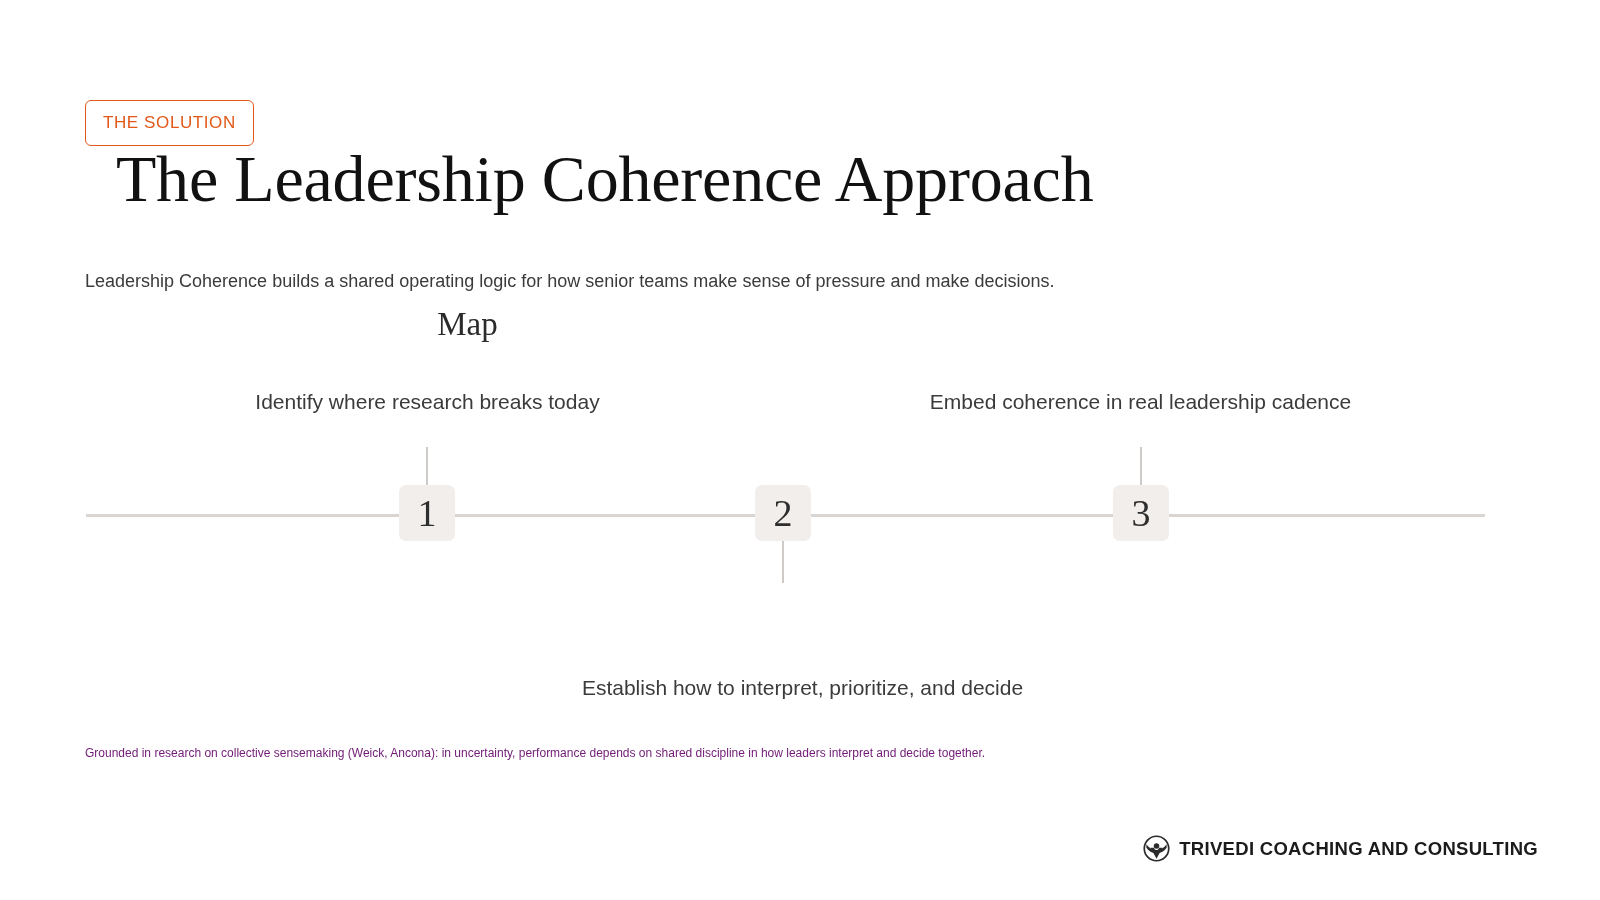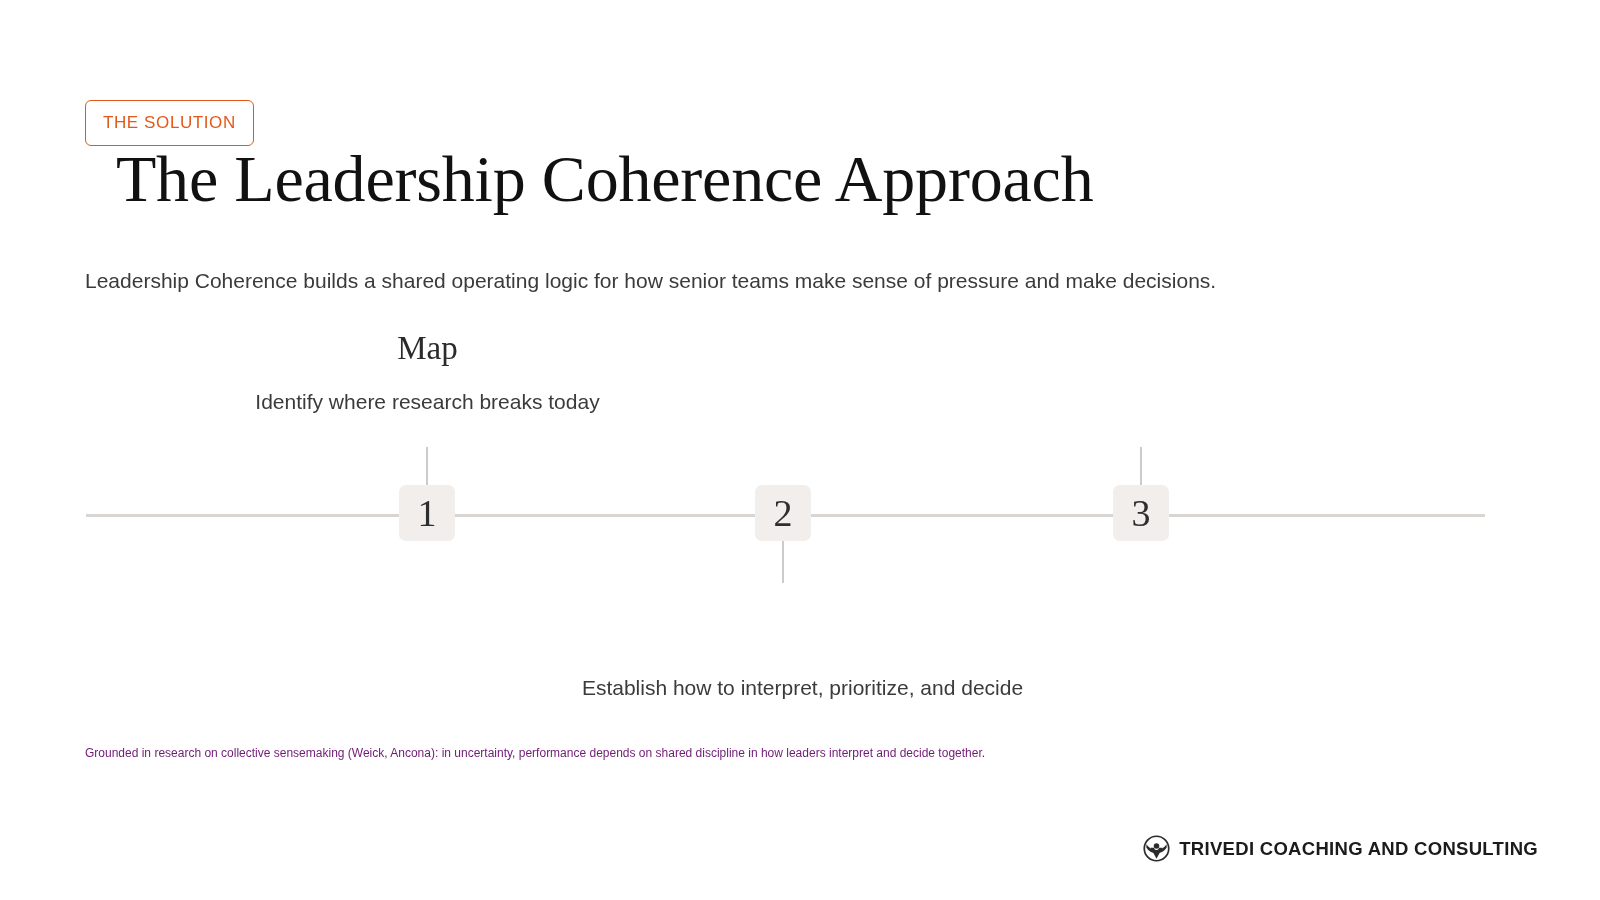--- a/index.html
+++ b/index.html
@@ -48,21 +48,21 @@
     white-space: nowrap;
     letter-spacing: -0.2px;
     margin-left: 32px;
   }
 
   
   .subtitle {
     position: absolute;
     left: 85px;
     top: 265px;
-    font-size: 21px;
+    font-size: 18px;
     line-height: 32px;
     color: #3b3b3b;
     white-space: nowrap;
   }
 
   
   .timeline-axis {
     position: absolute;
     left: 86px;
     top: 514px;
@@ -105,21 +105,21 @@
   .step-desc {
     position: absolute;
     font-size: 21px;
     color: #3b3b3b;
     text-align: center;
     white-space: nowrap;
     line-height: 1;
   }
 
   
-  #step1-title { left: 0; width: 855px; top: 332px; }
+  #step1-title { left: 0; width: 855px; top: 308px; padding-left: 40px; }
   #step1-desc  { left: 0; width: 855px; top: 391px; }
   #step1-marker{ left: 399px; top: 485px; }
   #step1-conn  { left: 425.5px; top: 447px; height: 38px; }
 
   
   #step2-marker{ left: 755px; top: 485px; }
   #step2-conn  { left: 781.5px; top: 541px; height: 42px; }
   #step2-title { left: 355px; width: 855px; top: 615px; }
   #step2-desc  { left: 375px; width: 855px; top: 677px; }
 
@@ -175,20 +175,21 @@
 
   <div class="step-title" id="step1-title">Map</div>
   <div class="step-desc" id="step1-desc">Identify where research breaks today</div>
   <div class="connector" id="step1-conn"></div>
   <div class="marker" id="step1-marker">1</div>
 
   <div class="connector" id="step2-conn"></div>
   <div class="marker" id="step2-marker">2</div>
   <div class="step-desc" id="step2-desc">Establish how to interpret, prioritize, and decide</div>
 
+  <div class="step-desc" id="step3-desc">Embed coherence in real leadership cadence</div>
   <div class="connector" id="step3-conn"></div>
   <div class="marker" id="step3-marker">3</div>
 
   <div class="footnote">Grounded in research on collective sensemaking (Weick, Ancona): in uncertainty, performance depends on shared discipline in how leaders interpret and decide together.</div>
 
   <div class="logo">
     <span>
       <svg class="logo-mark" viewBox="0 0 64 64" xmlns="http://www.w3.org/2000/svg">
         <circle cx="32" cy="32" r="29" fill="none" stroke="#2b2b2b" stroke-width="4"></circle>
         <path d="M8 22 C 20 40, 44 40, 56 22 L 56 30 C 44 48, 20 48, 8 30 Z" fill="#2b2b2b"></path>

